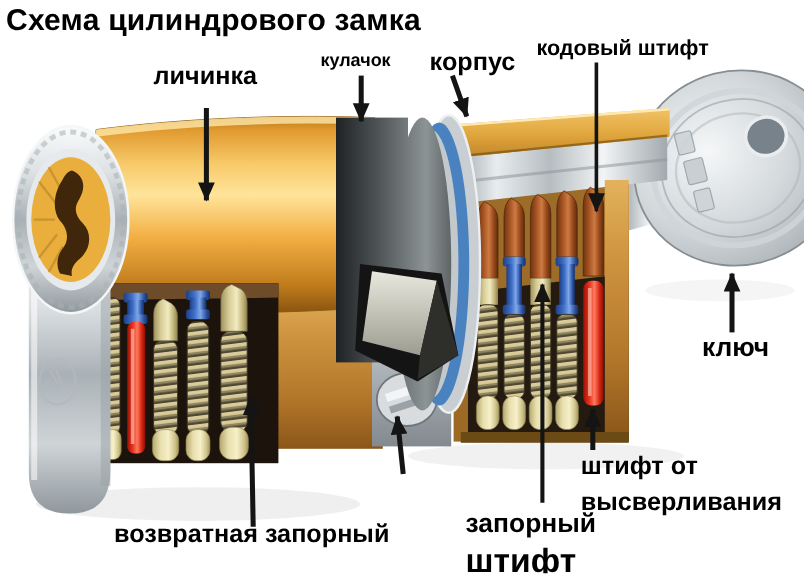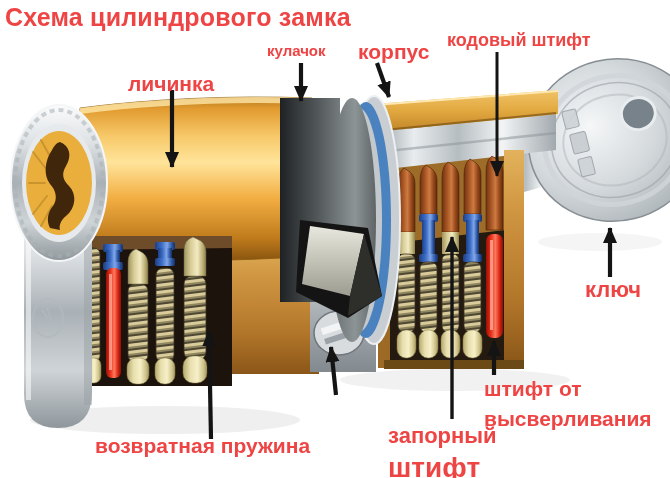--- a/index.html
+++ b/index.html
@@ -1,21 +1,21 @@
 <!DOCTYPE html>
 <html><head>
 <meta charset="utf-8">
 <style>
   html,body{margin:0;padding:0;background:#fff;}
   .stage{position:relative;width:670px;height:478px;background:#ffffff;overflow:hidden;
          font-family:"Liberation Sans",sans-serif;}
   .stage svg{position:absolute;left:0;top:0;}
-  .lbl{position:absolute;font-weight:700;color:#ef4444;white-space:nowrap;line-height:1;}
+  .lbl{position:absolute;font-weight:700;color:#000000;white-space:nowrap;line-height:1;}
   #title          {left:5px;  top:5px;  font-size:25px;letter-spacing:.2px;}
-  #lbl-lichinka   {left:128px;top:73px; font-size:21px;}
+  #lbl-lichinka   {left:128px;top:53px; font-size:21px;}
   #lbl-kulachok   {left:267px;top:43px; font-size:15px;}
   #lbl-korpus     {left:358px;top:41px; font-size:21px;}
   #lbl-kodovy     {left:447px;top:31px; font-size:18px;}
   #lbl-klyuch     {left:585px;top:279px;font-size:22px;}
   #lbl-shtift-ot  {left:484px;top:378px;font-size:21px;}
   #lbl-vysverl    {left:484px;top:408px;font-size:21px;}
   #lbl-zaporny1   {left:388px;top:425px;font-size:22px;}
   #lbl-zaporny2   {left:388px;top:454px;font-size:28px;}
   #lbl-otverstie  {left:230px;top:394px;font-size:21px;}
   #lbl-pruzhina   {left:95px; top:435px;font-size:21px;}
@@ -305,14 +305,14 @@
   <div class="lbl" id="title">Схема цилиндрового замка</div>
   <div class="lbl" id="lbl-lichinka">личинка</div>
   <div class="lbl" id="lbl-kulachok">кулачок</div>
   <div class="lbl" id="lbl-korpus">корпус</div>
   <div class="lbl" id="lbl-kodovy">кодовый штифт</div>
   <div class="lbl" id="lbl-klyuch">ключ</div>
   <div class="lbl" id="lbl-vysverl">высверливания</div>
   <div class="lbl" id="lbl-shtift-ot">штифт от</div>
   <div class="lbl" id="lbl-zaporny1">запорный</div>
   <div class="lbl" id="lbl-zaporny2">штифт</div>
-  <div class="lbl" id="lbl-pruzhina">возвратная пружина</div>
+  <div class="lbl" id="lbl-pruzhina">возвратная запорный</div>
 </div>
 
 </body></html>

